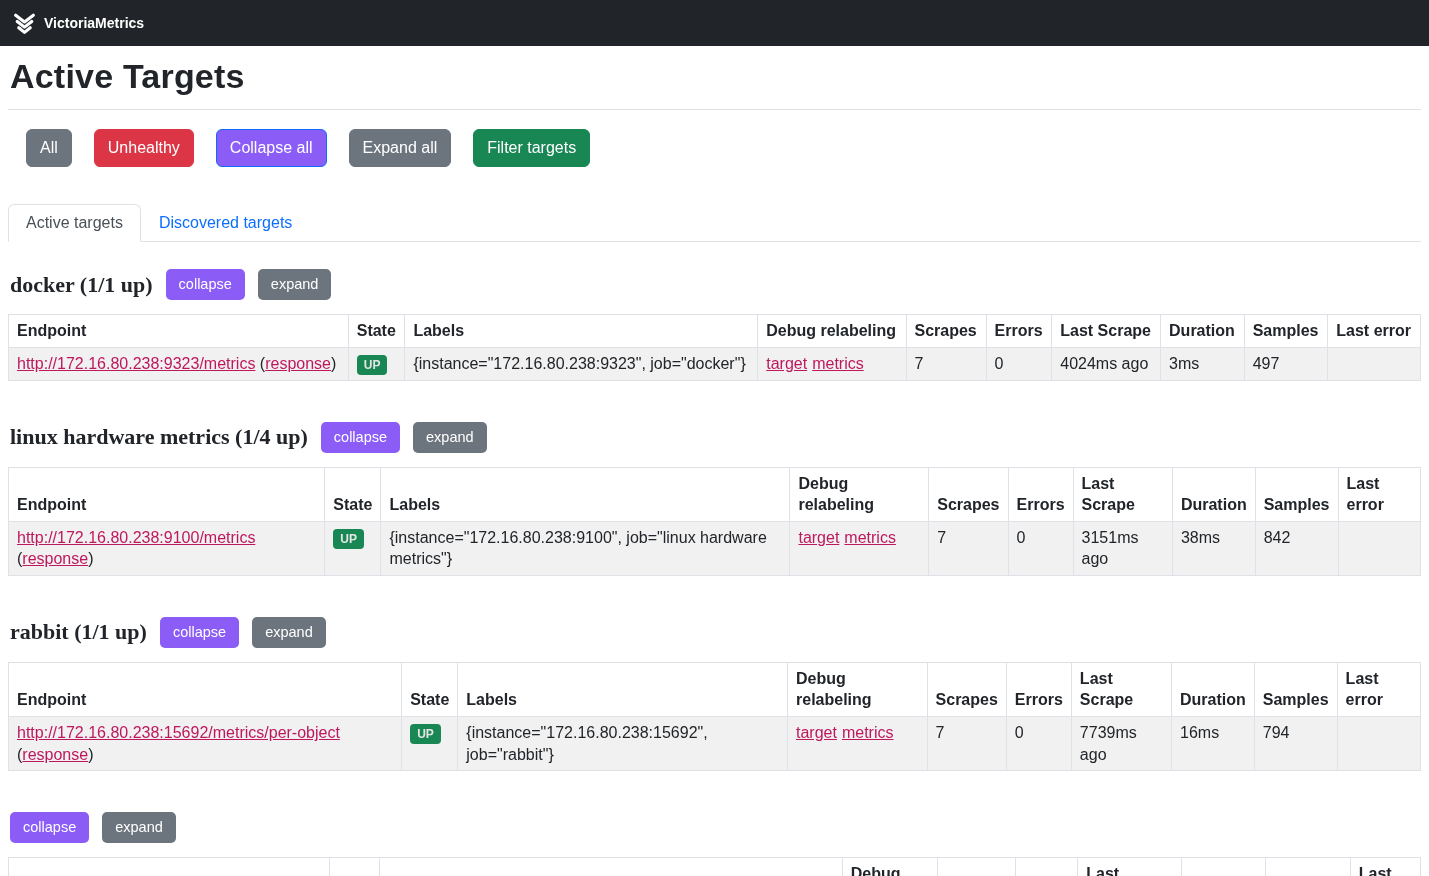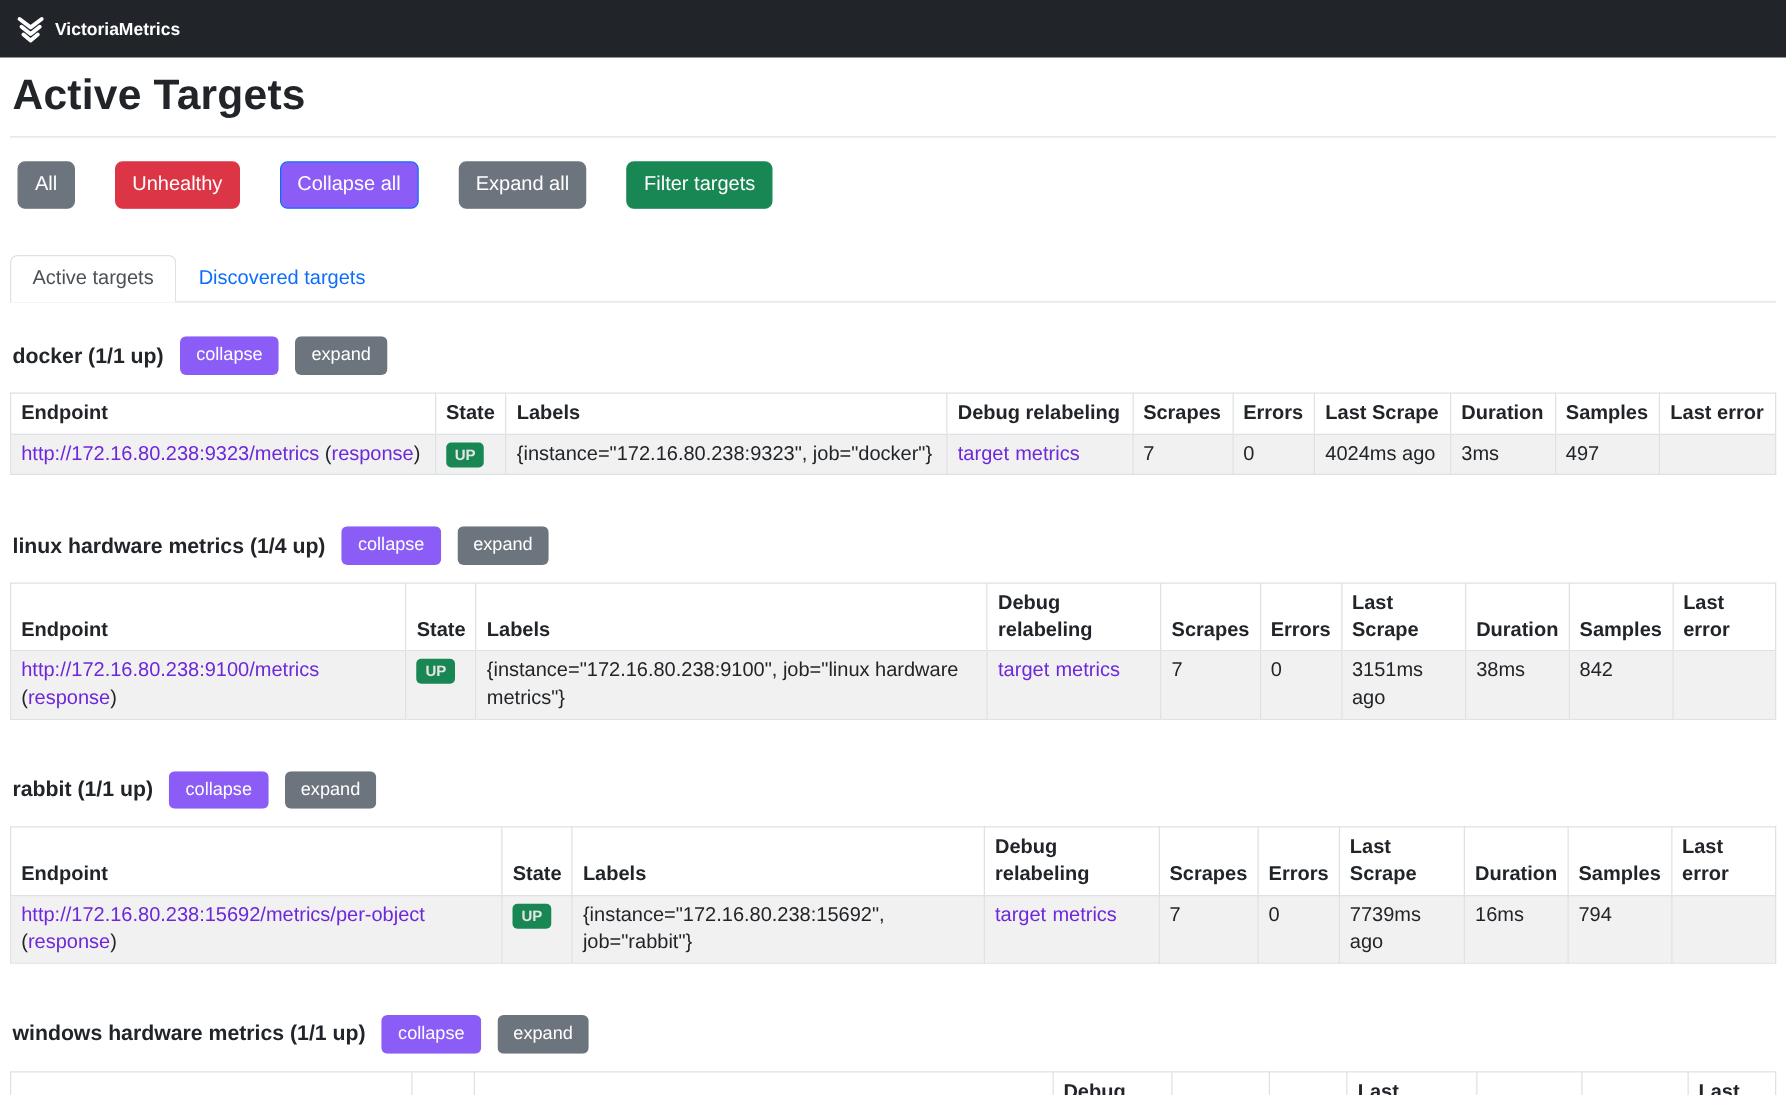--- a/index.html
+++ b/index.html
@@ -41,21 +41,21 @@
     margin: 11px 2px 13px 2px;
     letter-spacing: 0.2px;
   }
   hr.rule {
     border: none;
     border-top: 1px solid #dee2e6;
     margin: 0 0 19px 0;
   }
 
   
-  .toolbar { display: flex; gap: 32px; margin: 0 2px 0 6px; }
+  .toolbar { display: flex; gap: 22px; margin: 0 2px 0 18px; }
   .btn {
     border: 1px solid transparent;
     border-radius: 6px;
     padding: 7px 13px;
     font-size: 16px;
     font-family: inherit;
     color: #fff;
     cursor: pointer;
     line-height: 1.4;
   }
@@ -85,21 +85,21 @@
     background: #ffffff;
     border-color: #dee2e6 #dee2e6 #ffffff #dee2e6;
     cursor: default;
   }
   .tab.inactive { color: #0d6efd; }
 
   
   .job { margin-top: 27px; }
   .job + .job { margin-top: 41px; }
   .job-head { display: flex; align-items: center; gap: 13px; margin: 0 2px; }
-  .job-title { font-size: 17px; font-weight: 600; margin: 0; }
+  .job-title { font-size: 22px; font-weight: 600; margin: 0; font-family: Liberation Serif, serif; }
   .mini {
     border: 1px solid transparent;
     border-radius: 5px;
     padding: 5px 12px;
     font-size: 14.5px;
     font-family: inherit;
     color: #fff;
     cursor: pointer;
     line-height: 1.3;
   }
@@ -116,21 +116,21 @@
     border: 1px solid #dee2e6;
     padding: 5px 8px;
     text-align: left;
     font-size: 16px;
     line-height: 1.35;
   }
   .targets th { font-weight: 700; vertical-align: bottom; background: #ffffff; }
   .targets td { vertical-align: top; }
   .targets tbody tr { background: rgba(0,0,0,0.055); }
 
-  a.lnk { color: #6d28d9; cursor: pointer; }
+  a.lnk { color: #be185d; text-decoration: underline; cursor: pointer; }
   .paren { color: #212529; }
   .badge-up {
     display: inline-block;
     background: #198754;
     color: #e5e5e5;
     font-size: 12px;
     font-weight: 700;
     padding: 4px 7px;
     border-radius: 4px;
     line-height: 1;
@@ -280,21 +280,20 @@
           <td>16ms</td>
           <td>794</td>
           <td></td>
         </tr>
       </tbody>
     </table>
   </section>
 
   <section class="job">
     <div class="job-head">
-      <h2 class="job-title">windows hardware metrics (1/1 up)</h2>
       <button class="mini btn-primary">collapse</button>
       <button class="mini btn-secondary">expand</button>
     </div>
     <table class="targets fixed">
       <colgroup>
         <col style="width:320px">
           <col style="width:50px">
           <col style="width:462px">
           <col style="width:95px">
           <col style="width:78px">

